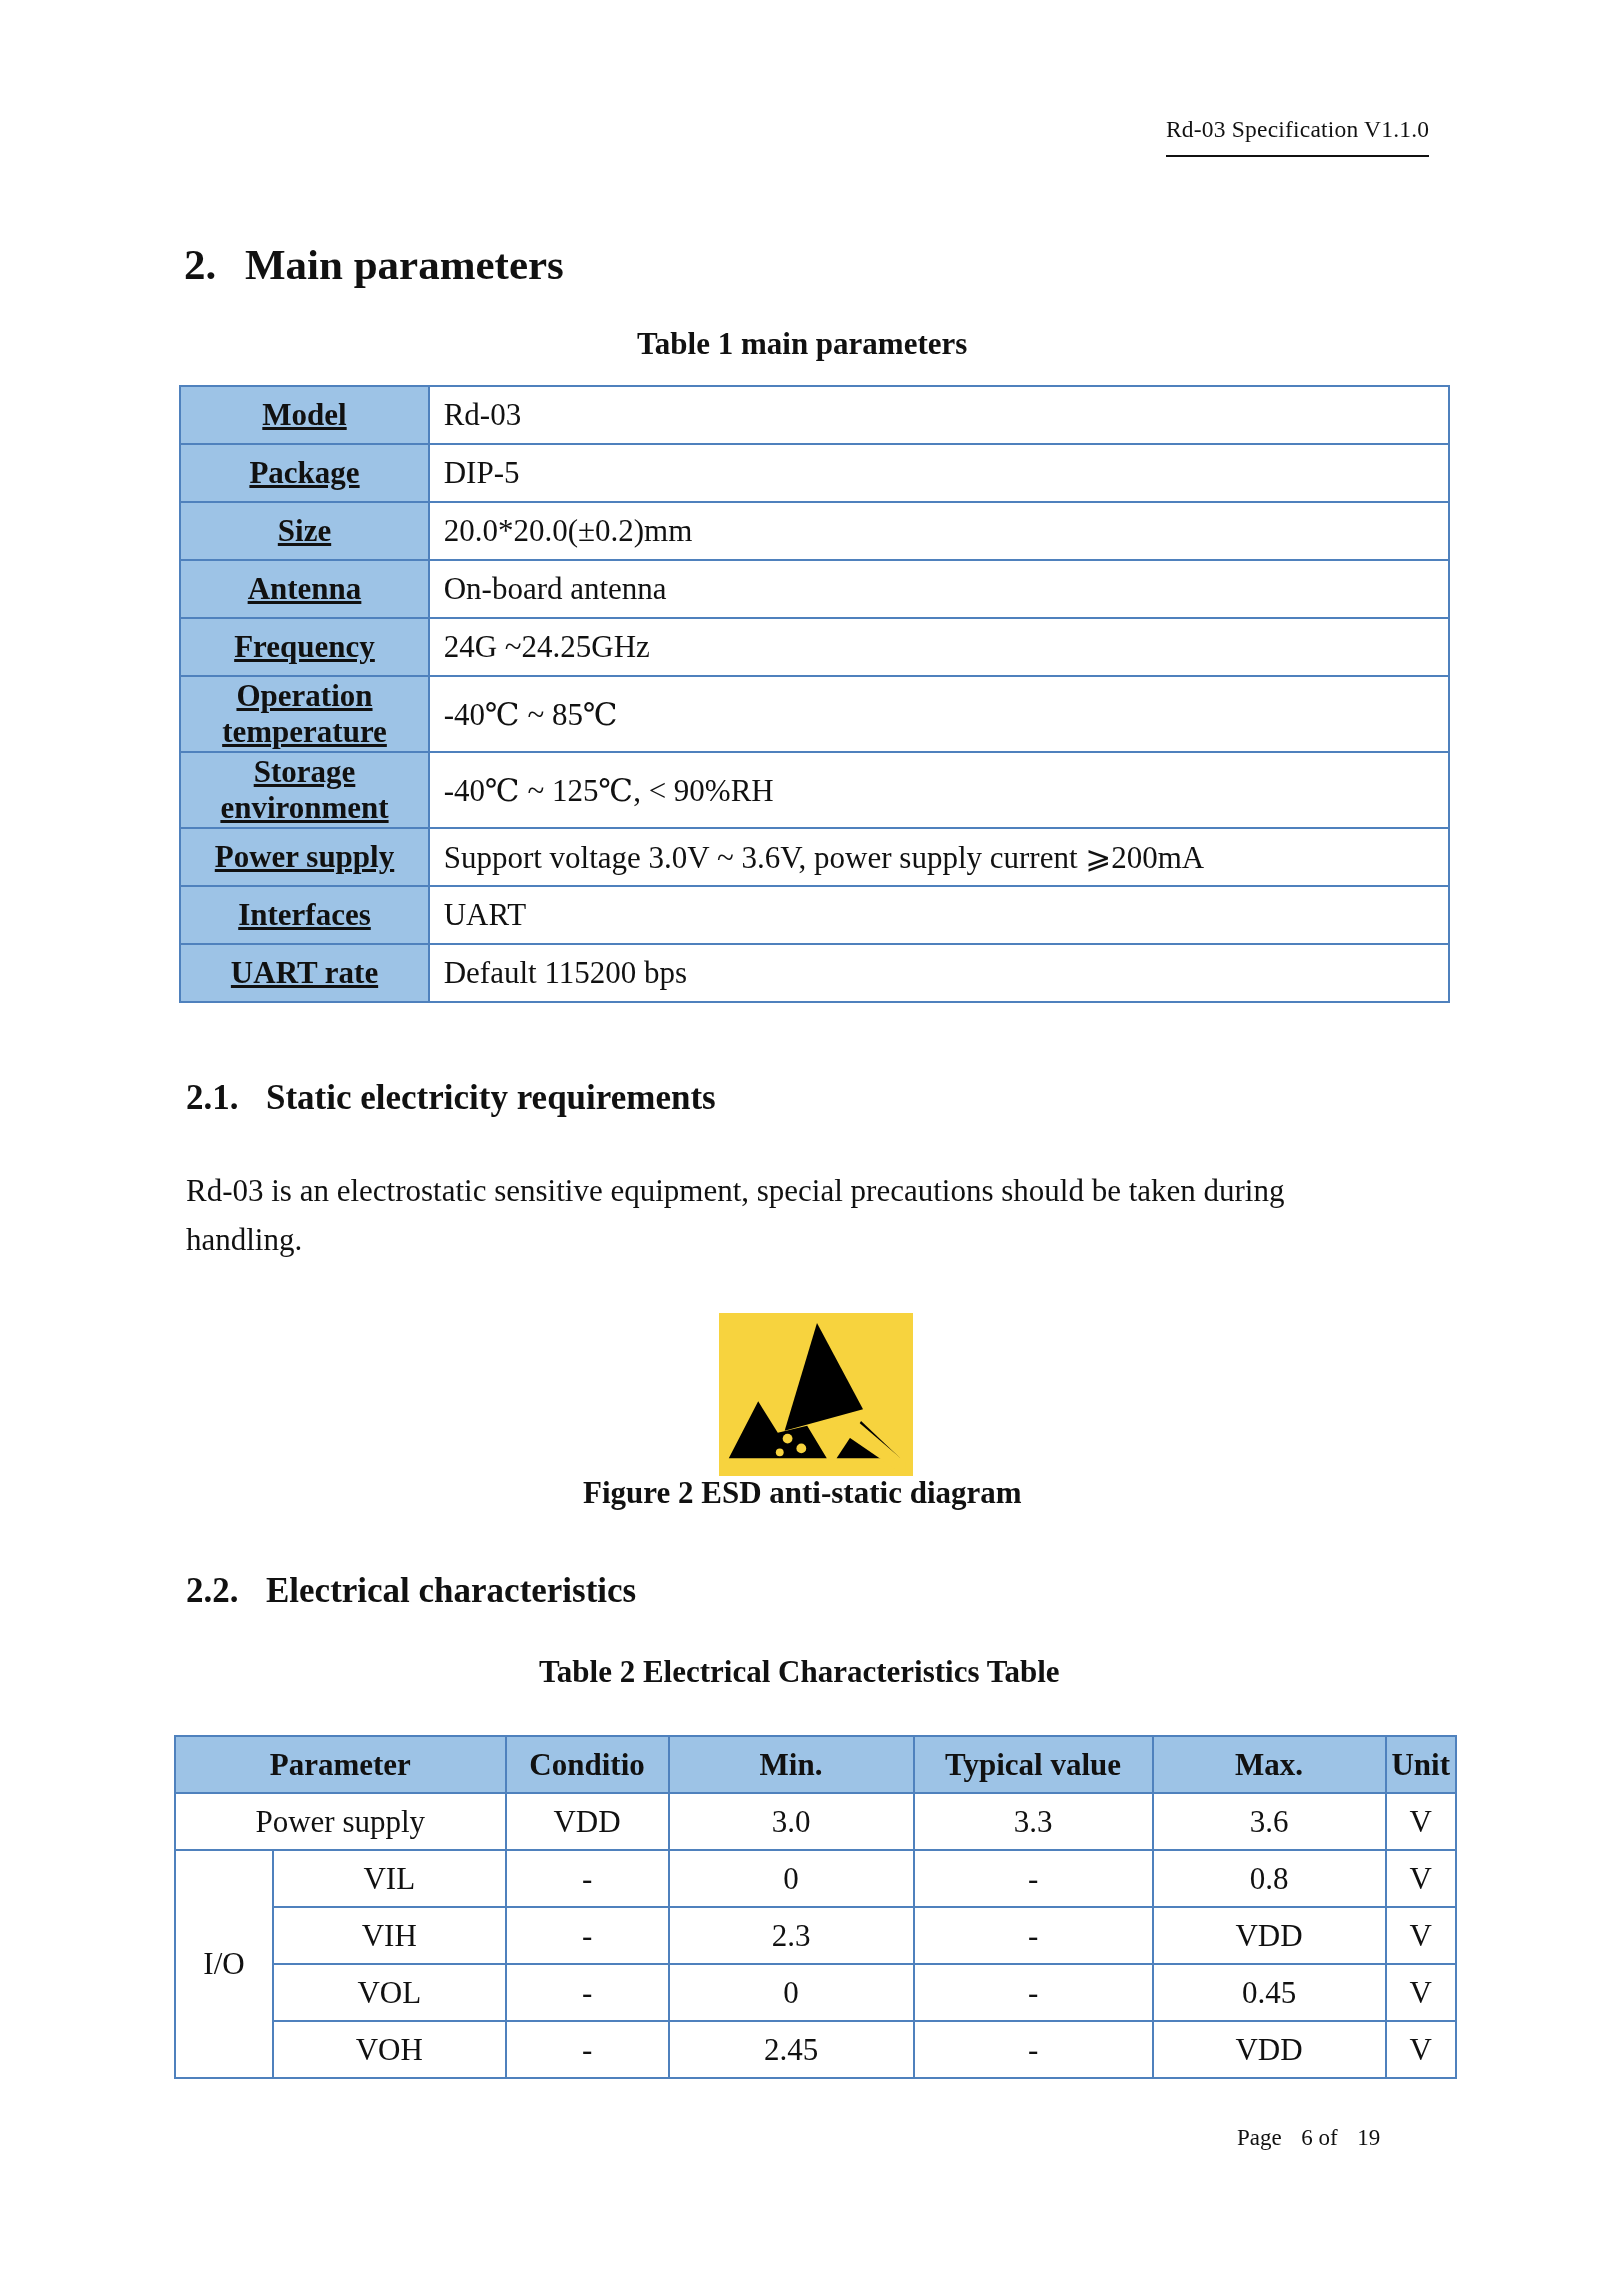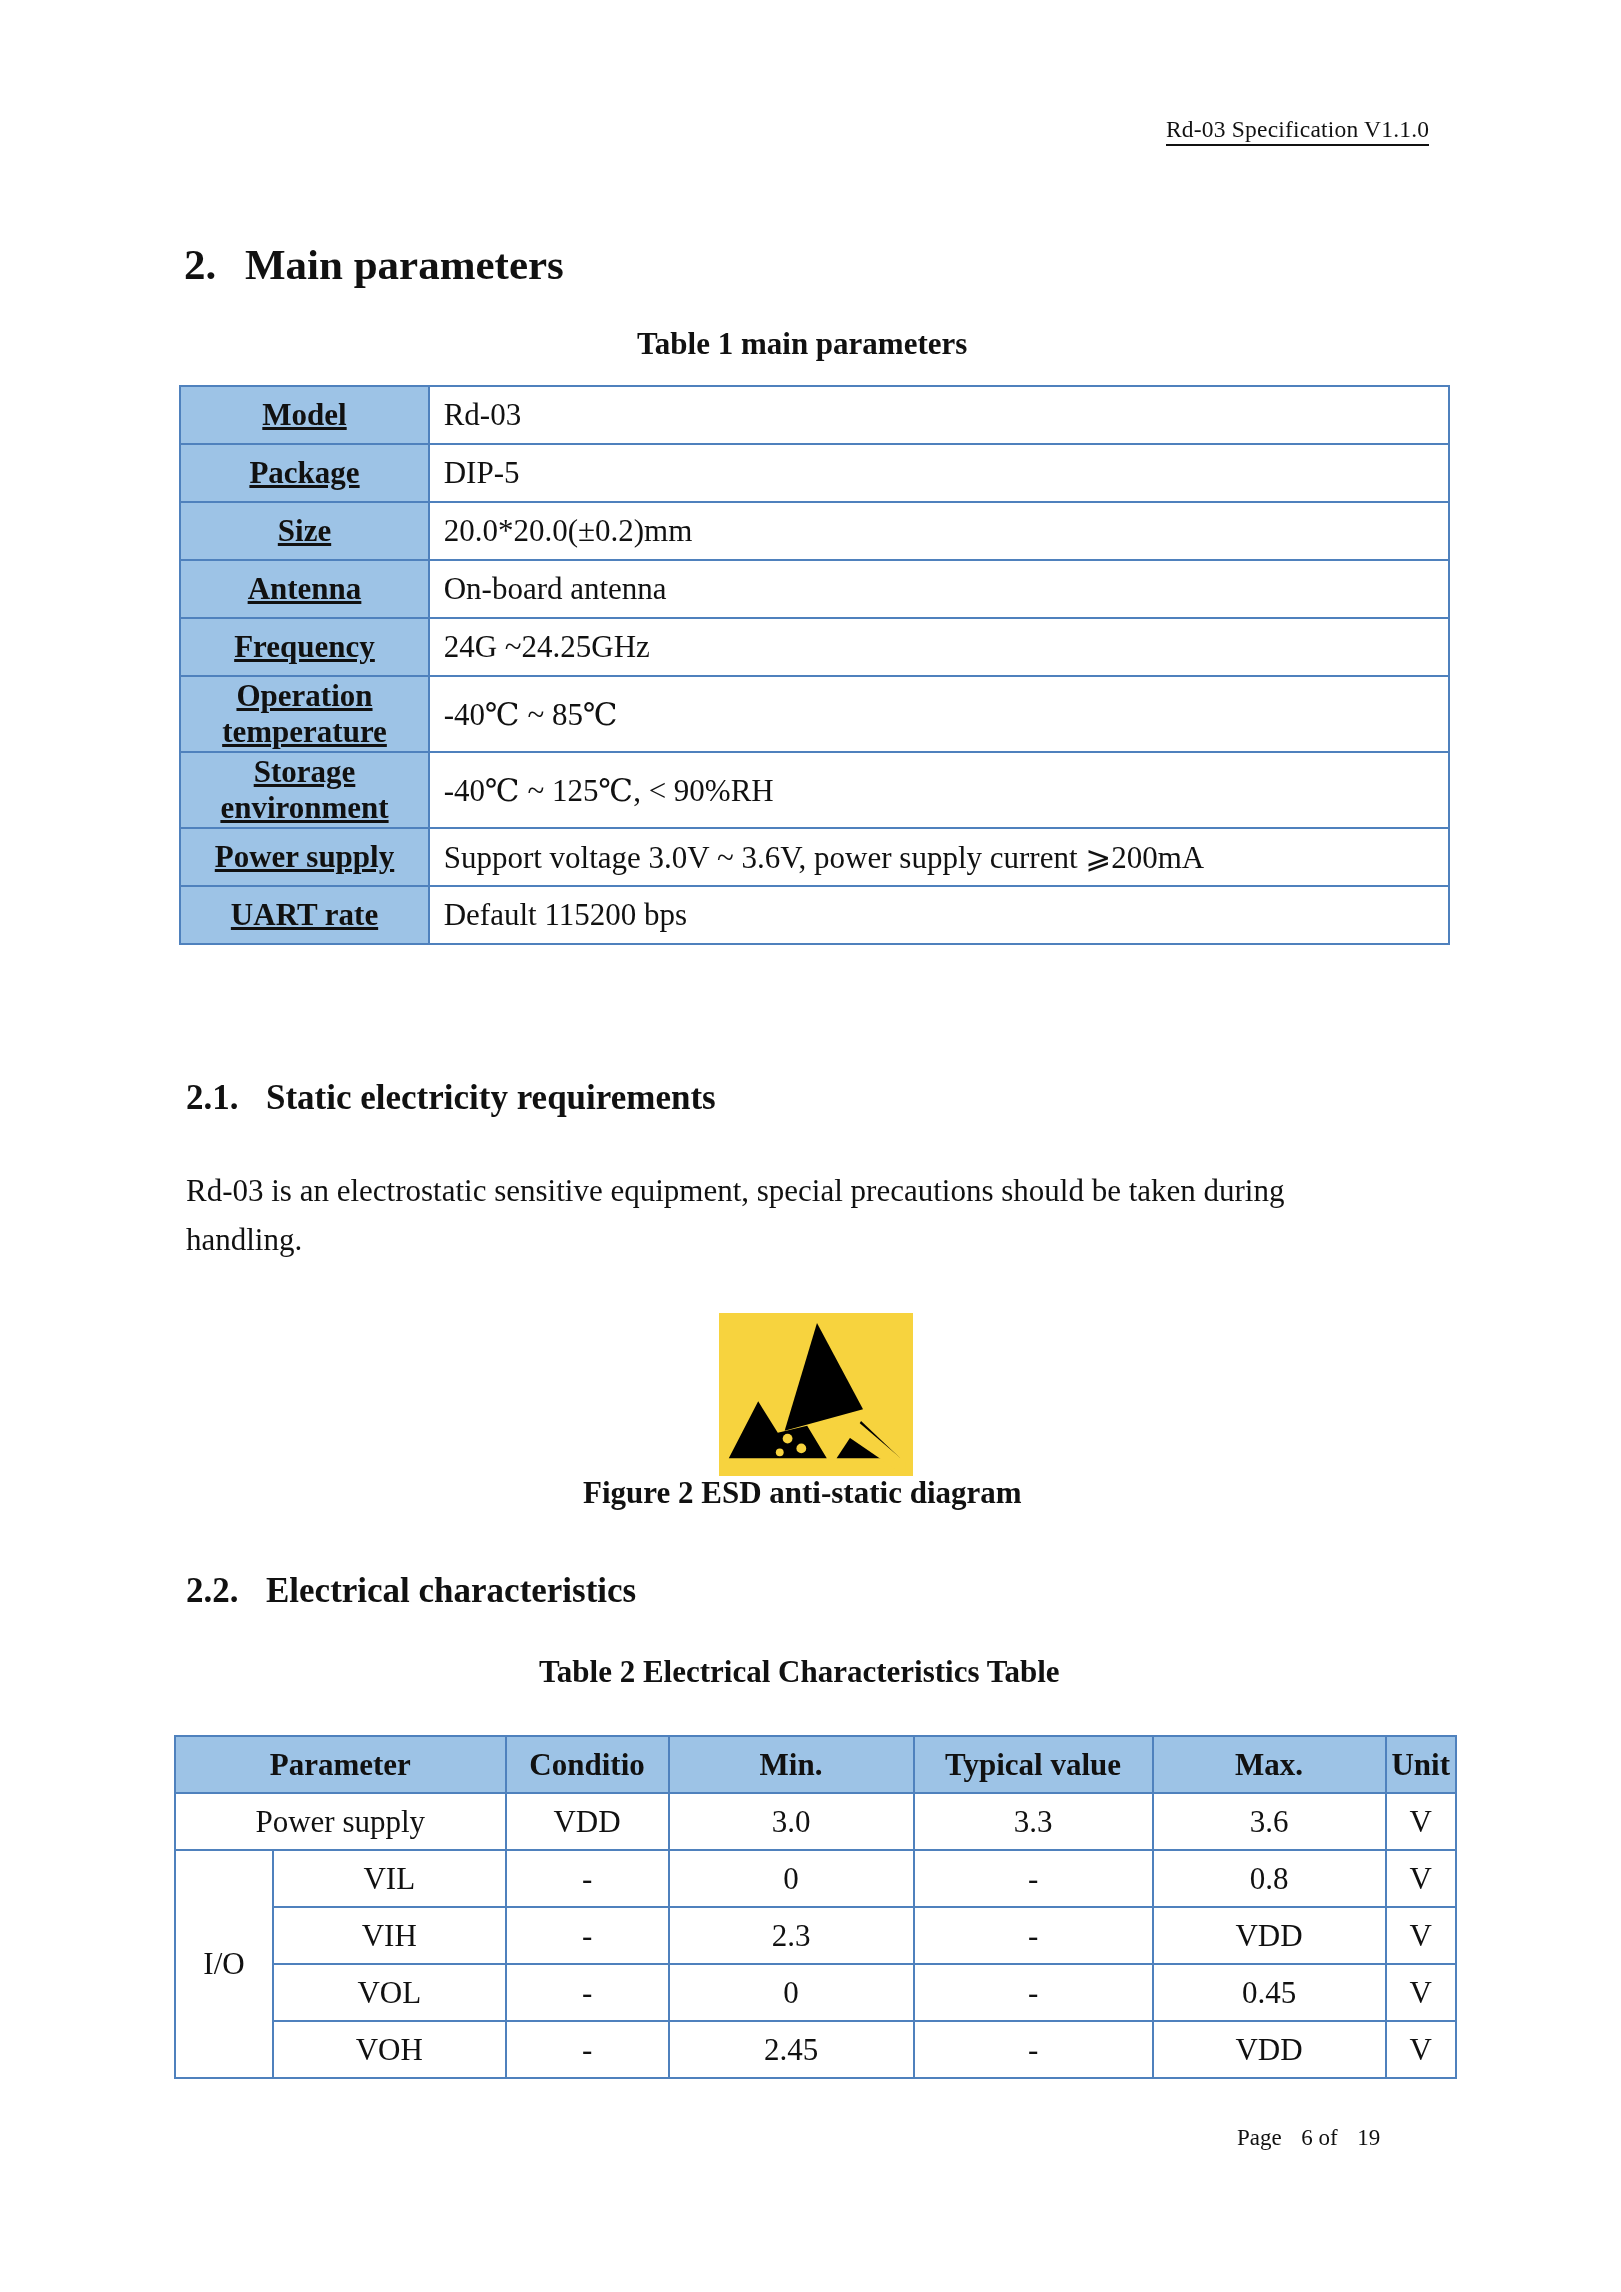--- a/index.html
+++ b/index.html
@@ -3,21 +3,21 @@
 <meta charset="utf-8">
 <style>
   html, body { margin: 0; padding: 0; background: #ffffff; }
   body {
     width: 1621px; height: 2293px; position: relative; overflow: hidden;
     font-family: "Liberation Serif", "DejaVu Serif", serif; color: #111;
   }
   .abs { position: absolute; }
   .header-title {
     left: 1166px; top: 116px; font-size: 23.5px; letter-spacing: 0.2px;
-    border-bottom: 2.9px solid #111; padding-bottom: 1px; white-space: nowrap;
+    border-bottom: 2.9px solid #111; padding-bottom: 12px; white-space: nowrap;
   }
   .h1 { left: 184px; top: 240px; font-size: 43px; font-weight: bold; white-space: nowrap; }
   .h1 .num { display: inline-block; width: 61px; }
   .caption { font-size: 31px; font-weight: bold; white-space: nowrap; text-align: center; }
   .h2 { font-size: 35px; font-weight: bold; white-space: nowrap; }
   .h2 .num { display: inline-block; width: 80px; }
   .para { left: 186px; top: 1166px; width: 1215px; font-size: 31px; line-height: 49px; }
 
   table { border-collapse: collapse; }
   .t1 { left: 179px; top: 385px; width: 1271px; }
@@ -70,20 +70,24 @@
         <td class="k"><span>Operation</span><br><span>temperature</span></td>
         <td class="v">-40℃  ~ 85℃</td>
       </tr>
   <tr class="tall">
         <td class="k"><span>Storage</span><br><span>environment</span></td>
         <td class="v">-40℃  ~ 125℃, &lt; 90%RH</td>
       </tr>
   <tr>
         <td class="k">Power supply</td>
         <td class="v">Support voltage 3.0V ~ 3.6V, power supply current  ⩾200mA</td>
+      </tr>
+  <tr>
+        <td class="k">Interfaces</td>
+        <td class="v">UART</td>
       </tr>
   <tr>
         <td class="k">UART rate</td>
         <td class="v">Default 115200 bps</td>
       </tr>
 </tbody>
   </table>
 
 <div class="abs h2" style="left:186px; top:1078px;">
   <span class="num">2.1.</span><span>Static electricity requirements</span>

